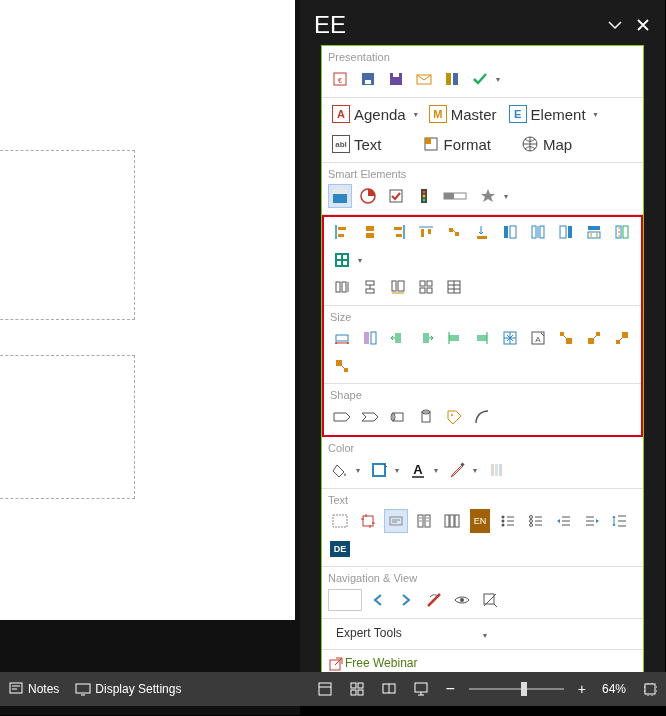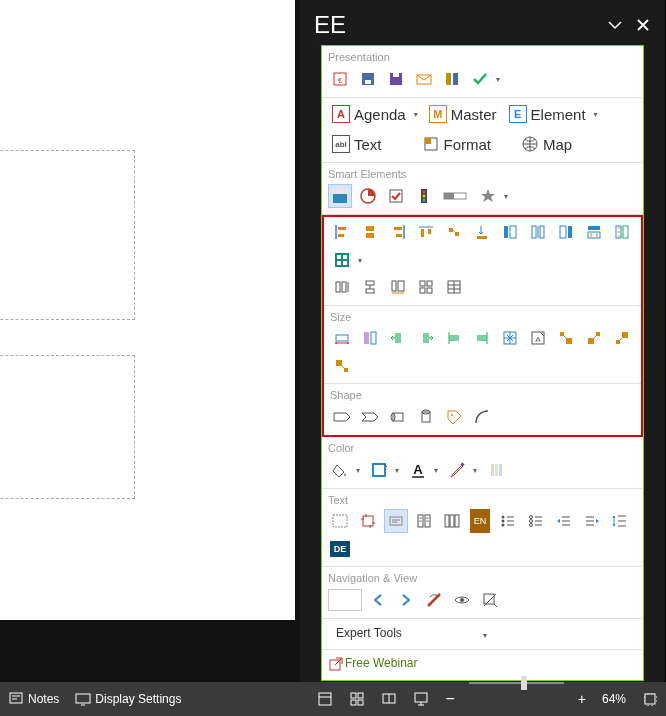--- a/index.html
+++ b/index.html
@@ -24,21 +24,21 @@
   .tool.wide { width: 32px; }
   .tool.text { width: auto; gap: 4px; padding: 0 4px; }
   .tool.text span { font-size: 15px; text-align: right; }
   .dd-arrow { width: 10px; display: inline-flex; align-items: center; justify-content: center; font-size: 8px; color: #666; cursor: pointer; margin-left: -3px; }
   .letterbox { width: 18px; height: 18px; border: 1.5px solid; font-size: 11px; font-weight: bold; display: flex; align-items: center; justify-content: center; }
   .highlight-zone { border: 2px solid #d9001b; }
   .input-slot { width: 34px; height: 22px; border: 1px solid #ccc; }
   .link { color: #4d7c0f; cursor: pointer; display: flex; gap: 1px; align-items: flex-start; padding: 6px; }
   .combo { display: flex; align-items: flex-end; justify-content: space-between; padding: 4px 8px; cursor: pointer; width: 170px; }
 
-  .statusbar { position: absolute; left: 0; bottom: 0; width: 666px; height: 34px; background: #3a3a3a; color: #fff; display: flex; font-size: 12px; }
+  .statusbar { position: absolute; left: 0; bottom: 10px; width: 666px; height: 34px; background: #3a3a3a; color: #fff; display: flex; align-items: center; font-size: 12px; }
   .sb-item { display: flex; align-items: center; gap: 4px; padding: 0 8px; height: 100%; cursor: pointer; }
   .sb-sep { flex: 1; }
   .zoom-track { width: 95px; height: 2px; background: #888; position: relative; margin: 0 6px; }
   .zoom-thumb { position: absolute; width: 6px; height: 14px; background: #ddd; top: -6px; left: 55%; }
   .zoom-track::before, .zoom-track::after { content:""; position:absolute; width:10px; height:2px; background:#888; top:0; }
   svg { display: block; }
 </style>
 </head>
 <body>
 

